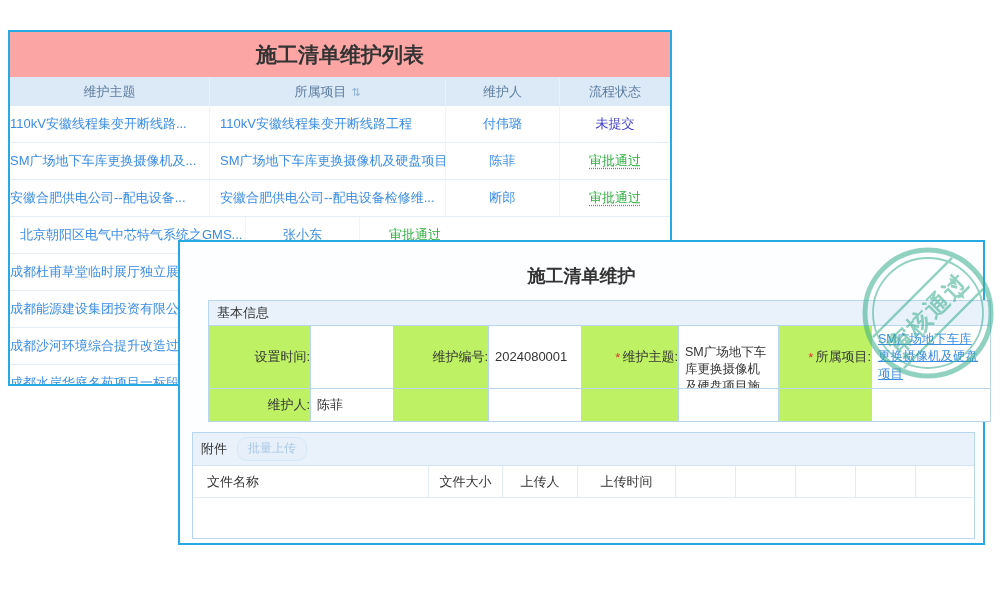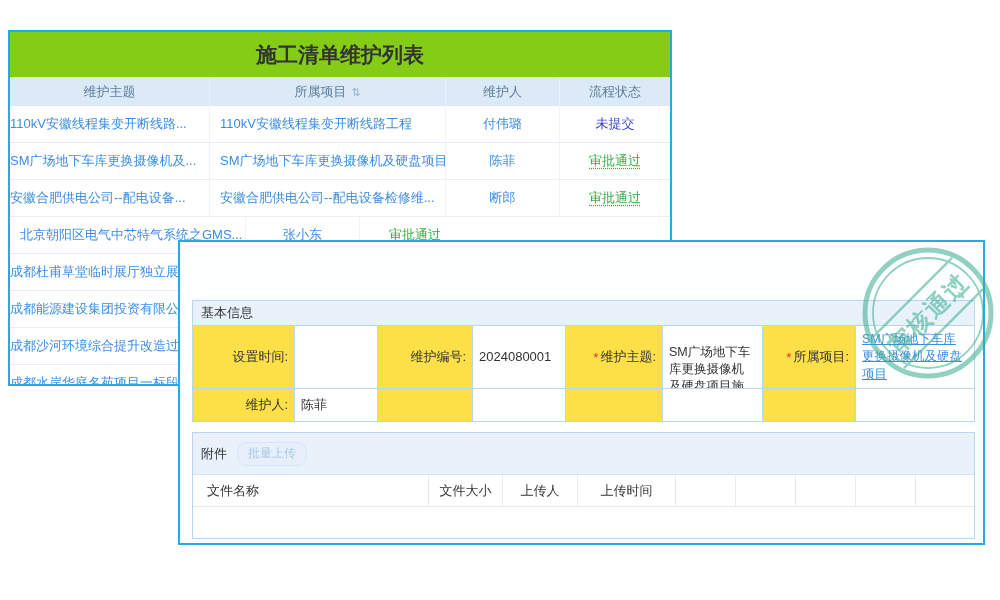--- a/index.html
+++ b/index.html
@@ -3,21 +3,21 @@
 <meta charset="utf-8">
 <style>
   * { margin:0; padding:0; box-sizing:border-box; }
   html,body { width:1000px; height:600px; background:#ffffff;
     font-family:"Liberation Sans", sans-serif; position:relative; overflow:hidden; }
 
   
   .list-panel { position:absolute; left:8px; top:30px; width:664px; height:356px;
     background:#fff; border:2px solid #27a9e3; overflow:hidden; z-index:1; }
   .list-title { height:46px; line-height:46px; text-align:center; font-size:21px;
-    font-weight:bold; color:#333; border-bottom:1px solid #d9e8f6; background:#84cc16; }
+    font-weight:bold; color:#333; border-bottom:1px solid #d9e8f6; background:#fca5a5; }
   .list-header { display:flex; height:28px; background:#dce9f7; color:#5b7c9e;
     font-size:13px; }
   .list-header > div { height:100%; display:flex; align-items:center; justify-content:center;
     border-right:1px solid #e9f1f9; }
   .list-header > div:last-child { border-right:none; }
   .sort-glyph { font-size:11px; color:#8fb2d4; margin-left:5px; }
   .c1 { width:200px; } .c2 { width:236px; } .c3 { width:114px; } .c4 { width:110px; }
   .list-row { display:flex; height:37px; font-size:13px; border-bottom:1px solid #e5eef7;
     background:#fff; align-items:stretch; }
   .list-row > div { display:flex; align-items:center; border-right:1px solid #eef4fa; overflow:hidden; }
@@ -27,40 +27,40 @@
   .cell-name { justify-content:center; color:#3b8de4; }
   .cell-status { justify-content:center; }
   .status-pending { color:#3c3ccc; }
   .status-approved { color:#2fae3f; text-decoration:underline dotted; text-underline-offset:3px; }
 
   
   .form-panel { position:absolute; left:178px; top:240px; width:807px; height:305px;
     background:#fdfeff; border:2px solid #27a9e3; z-index:2; }
   .form-title { margin-top:22px; text-align:center; font-size:18px; font-weight:bold; color:#333; }
 
-  .basic-box { position:absolute; left:12px; top:58px; width:783px;
+  .basic-box { position:absolute; left:28px; top:58px; width:783px;
     border:1px solid #b9d6ef; background:#fff; }
   .section-bar { height:25px; line-height:24px; background:#e9f2fb;
     border-bottom:1px solid #b9d6ef; font-size:13px; color:#333; padding-left:8px; }
   .bi-grid { display:grid; grid-template-columns:101px 83px 95px 93px 97px 100px 93px 119px;
     grid-template-rows:62px 33px; }
   .bi-cell { border-left:1px solid #b9d6ef; font-size:13px; color:#333;
     display:flex; align-items:center; overflow:hidden; }
   .bi-cell.first { border-left:none; }
   .bi-cell.rowB { border-top:1px solid #b9d6ef; }
-  .lbl { background:#fde047; justify-content:flex-end; padding-right:6px; text-align:right; }
+  .lbl { background:#bef264; justify-content:flex-end; text-align:right; }
   .val { background:#fff; padding:3px 6px; line-height:1.35; }
   .req { color:#e03030; margin-right:2px; }
   .wrap { white-space:normal; word-break:break-all; font-size:12.5px;margin-top:42px; }
   .proj-link { color:#3b8de4; text-decoration:underline; cursor:pointer;
     white-space:normal; word-break:break-all; font-size:12.5px; line-height:1.4; }
 
   .attach-box { position:absolute; left:12px; top:190px; width:783px; height:107px;
     border:1px solid #b9d6ef; background:#fff; }
-  .attach-bar { height:42px; background:#e9f2fb; border-bottom:1px solid #d4e4f4;
+  .attach-bar { height:33px; background:#e9f2fb; border-bottom:1px solid #d4e4f4;
     display:flex; align-items:center; padding-left:8px; font-size:13px; color:#333; }
   .batch-btn { margin-left:10px; background:#e7f0fa; color:#a9c7e6;
     border:1px solid #d5e6f6; border-radius:10px; font-size:12px; padding:2px 10px 3px; }
   .attach-header { display:flex; height:32px; font-size:13px; color:#333;
     border-bottom:1px solid #e3ebf3; }
   .attach-header > div { display:flex; align-items:center; justify-content:center;
     border-right:1px solid #e3ebf3; height:100%; }
   .attach-header > div:last-child { border-right:none; }
   .a1 { width:236px; justify-content:flex-start !important; padding-left:14px; }
   .a2 { width:74px; } .a3 { width:75px; } .a4 { width:98px; }
@@ -134,20 +134,21 @@
   </div>
   <div class="list-row">
     <div class="c1 cell-topic">成都水岸华庭名苑项目一标段</div>
     <div class="c2 cell-project"></div>
     <div class="c3 cell-name"></div>
     <div class="c4 cell-status"></div>
   </div>
 </div>
 
 <div class="form-panel">
+  <div class="form-title">施工清单维护</div>
 
   <div class="basic-box">
     <div class="section-bar">基本信息</div>
     <div class="bi-grid">
 
       <div class="bi-cell first lbl">设置时间:</div>
       <div class="bi-cell val"></div>
       <div class="bi-cell lbl">维护编号:</div>
       <div class="bi-cell val">2024080001</div>
       <div class="bi-cell lbl">

